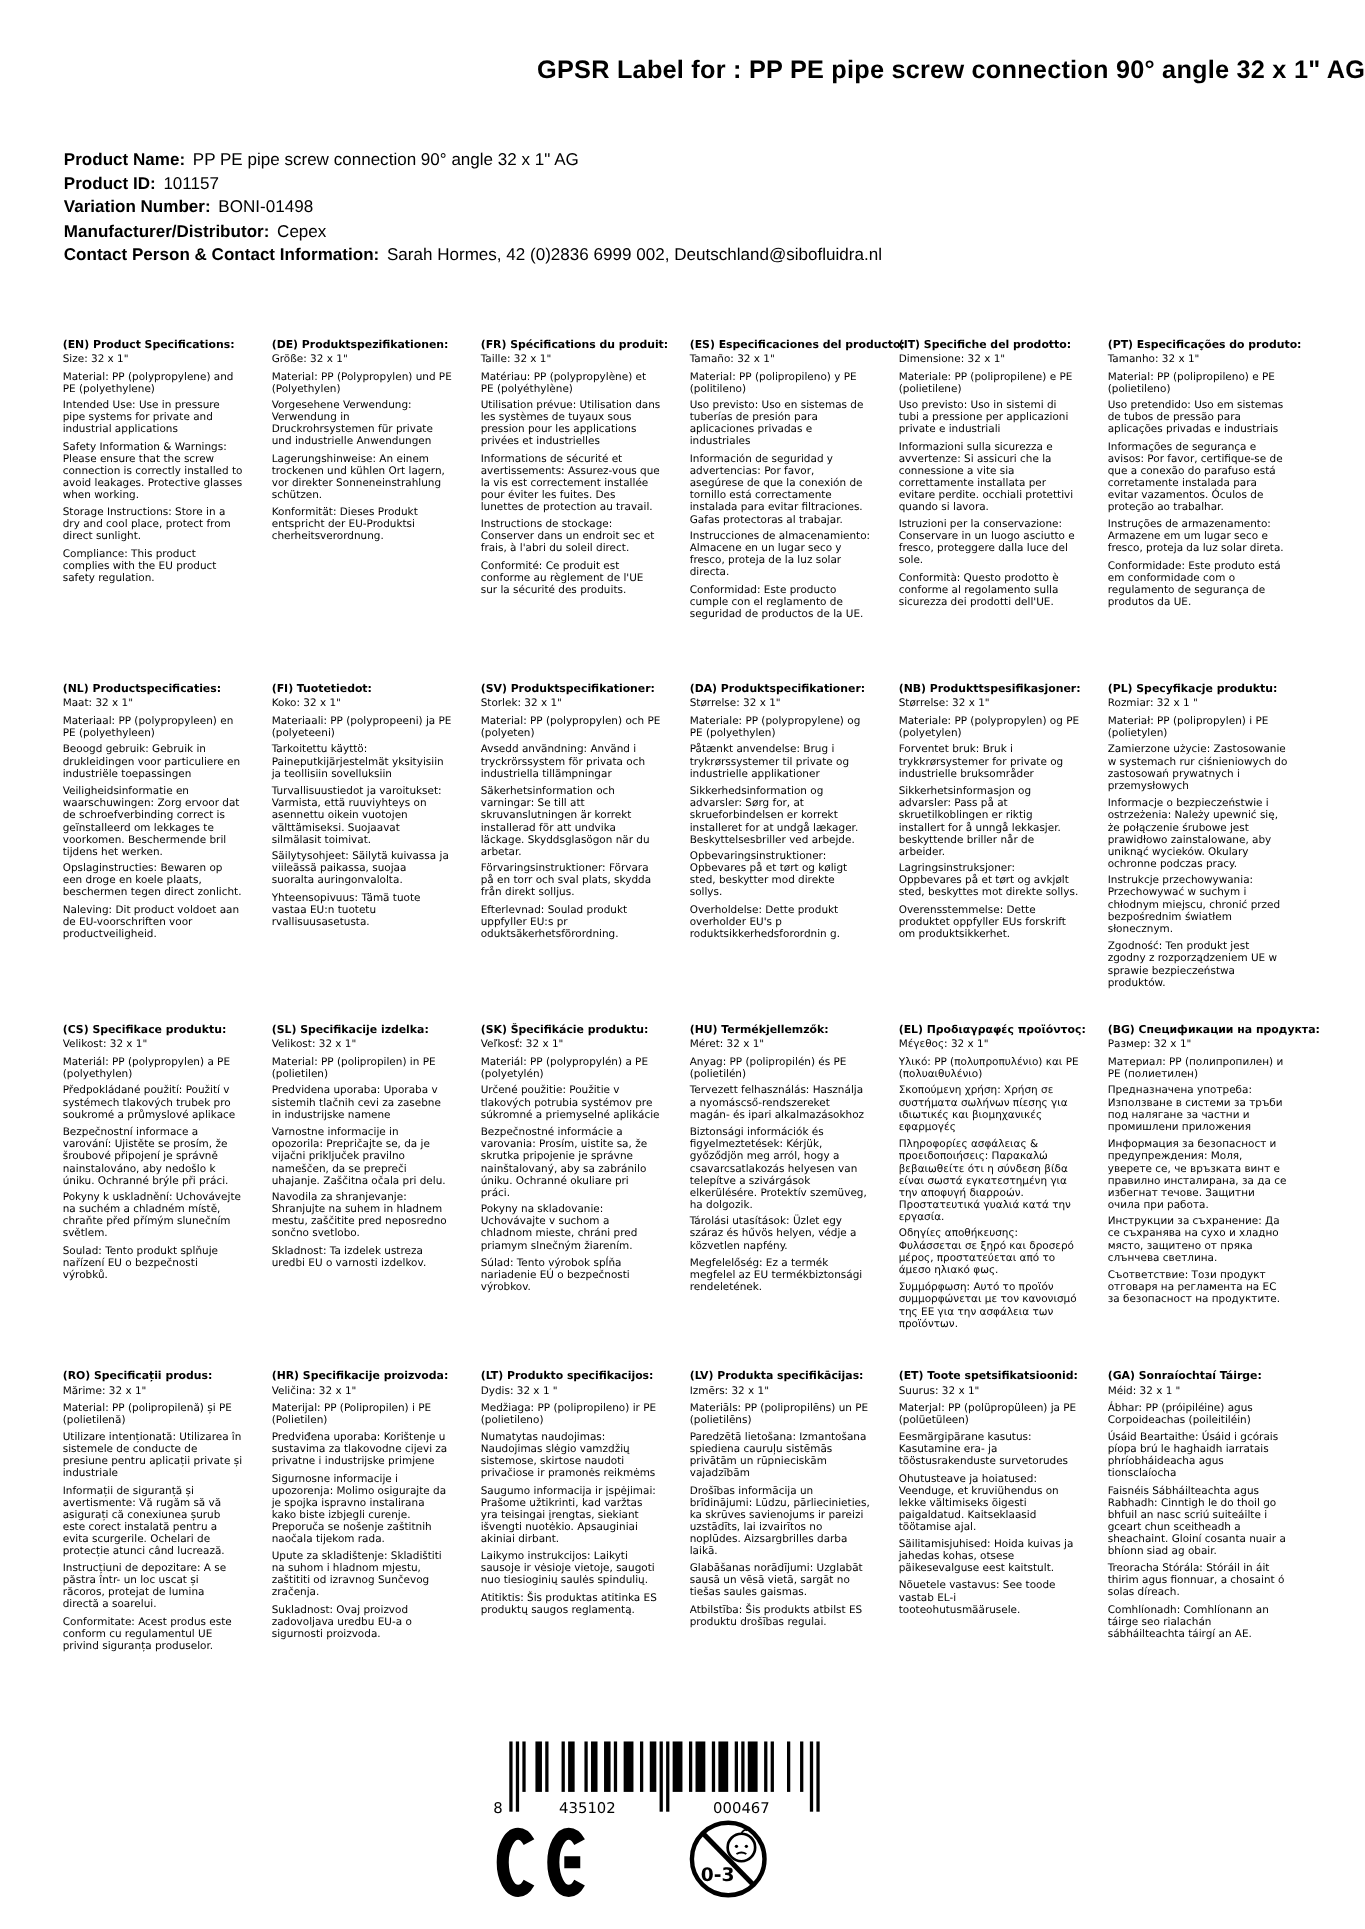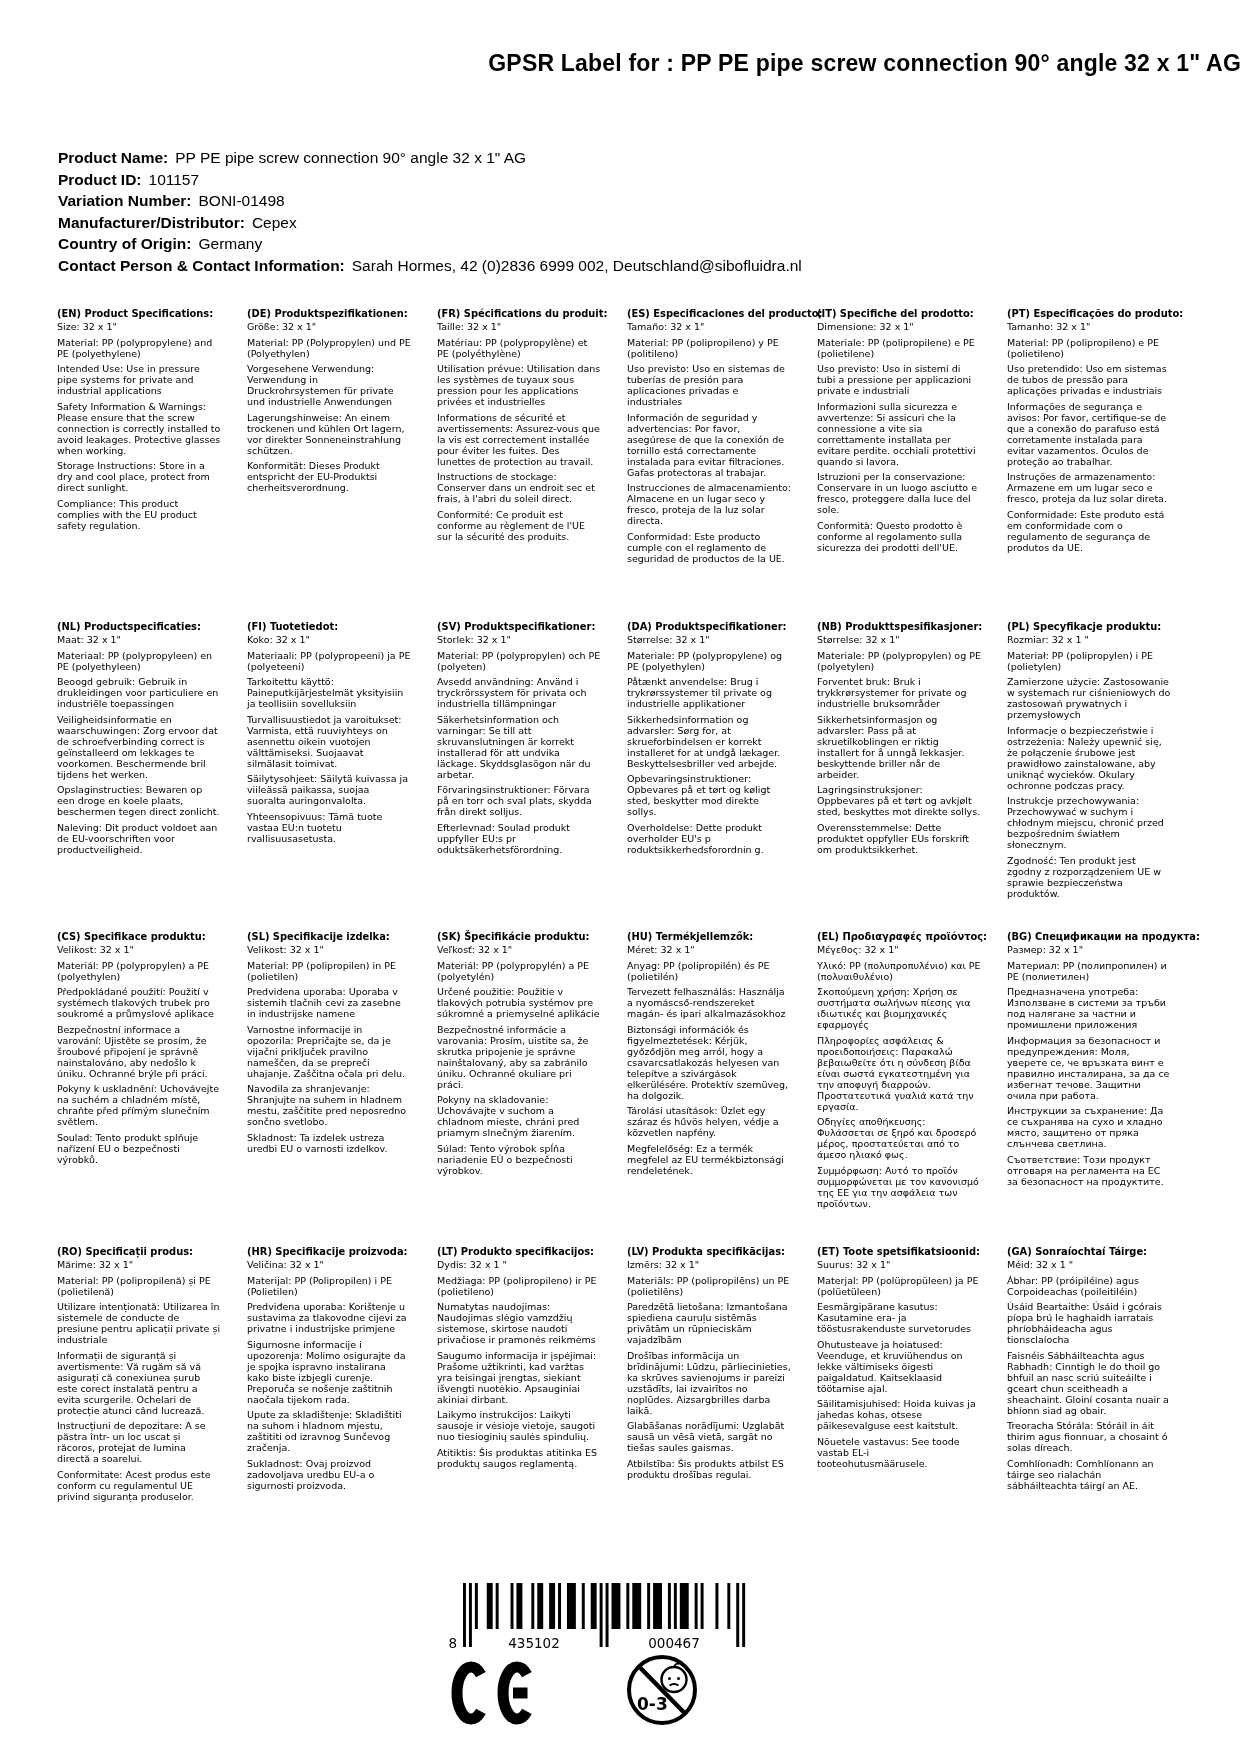--- a/index.html
+++ b/index.html
@@ -1,21 +1,21 @@
 <!DOCTYPE html>
 <html><head>
 <meta charset="utf-8">
 <style>
   html,body{margin:0;padding:0;background:#e8e8e8;}
   .page{position:relative;width:1241px;height:1754px;background:#ffffff;color:#000;
         font-family:"DejaVu Sans",sans-serif;overflow:hidden;margin:0 auto;}
   .title{position:absolute;top:50px;left:0;width:100%;text-align:right;margin:0;
          font-family:"Liberation Sans",sans-serif;font-size:23px;font-weight:bold;letter-spacing:.2px;}
   .product-info{position:absolute;left:58px;top:135px;
-         font-family:"Liberation Sans",sans-serif;font-size:15.5px;line-height:21.6px;margin-top:12px;}
+         font-family:"Liberation Sans",sans-serif;font-size:15.5px;line-height:21.6px;}
   .pi-row{white-space:nowrap;}
   .pi-label{font-weight:bold;margin-right:7px;}
   .specs-grid{position:absolute;left:57px;top:308px;display:grid;
          grid-template-columns:repeat(6,164px);column-gap:26px;
          grid-template-rows:313px 310px 315px auto;}
   .spec{overflow:visible;}
   .spec-h{font-weight:bold;font-size:9.9px;line-height:12px;white-space:nowrap;}
   .spec p{margin:4.5px 0 0 0;font-size:9.5px;line-height:11px;}
   .spec p.first{margin-top:1px;}
   .barcode-svg{position:absolute;left:432px;top:1583px;}
@@ -29,21 +29,20 @@
 
 <div class="page">
 
   <h1 class="title">GPSR Label for : PP PE pipe screw connection 90° angle 32 x 1" AG</h1>
 
   <div class="product-info">
       <div class="pi-row"><span class="pi-label">Product Name:</span><span class="pi-value">PP PE pipe screw connection 90° angle 32 x 1" AG</span></div>
       <div class="pi-row"><span class="pi-label">Product ID:</span><span class="pi-value">101157</span></div>
       <div class="pi-row"><span class="pi-label">Variation Number:</span><span class="pi-value">BONI-01498</span></div>
       <div class="pi-row"><span class="pi-label">Manufacturer/Distributor:</span><span class="pi-value">Cepex</span></div>
-      <div class="pi-row"><span class="pi-label">Country of Origin:</span><span class="pi-value">Germany</span></div>
       <div class="pi-row"><span class="pi-label">Contact Person &amp; Contact Information:</span><span class="pi-value">Sarah Hormes, 42 (0)2836 6999 002, Deutschland@sibofluidra.nl</span></div>
     </div>
 
   <div class="specs-grid">
       <div class="spec">
         <div class="spec-h">(EN) Product Specifications:</div>
         <p class="first">Size: 32 x 1"</p>
         <p>Material: PP (polypropylene) and PE (polyethylene)</p>
         <p>Intended Use: Use in pressure pipe systems for private and industrial applications</p>
         <p>Safety Information &amp; Warnings: Please ensure that the screw connection is correctly installed to avoid leakages. Protective glasses when working.</p>

